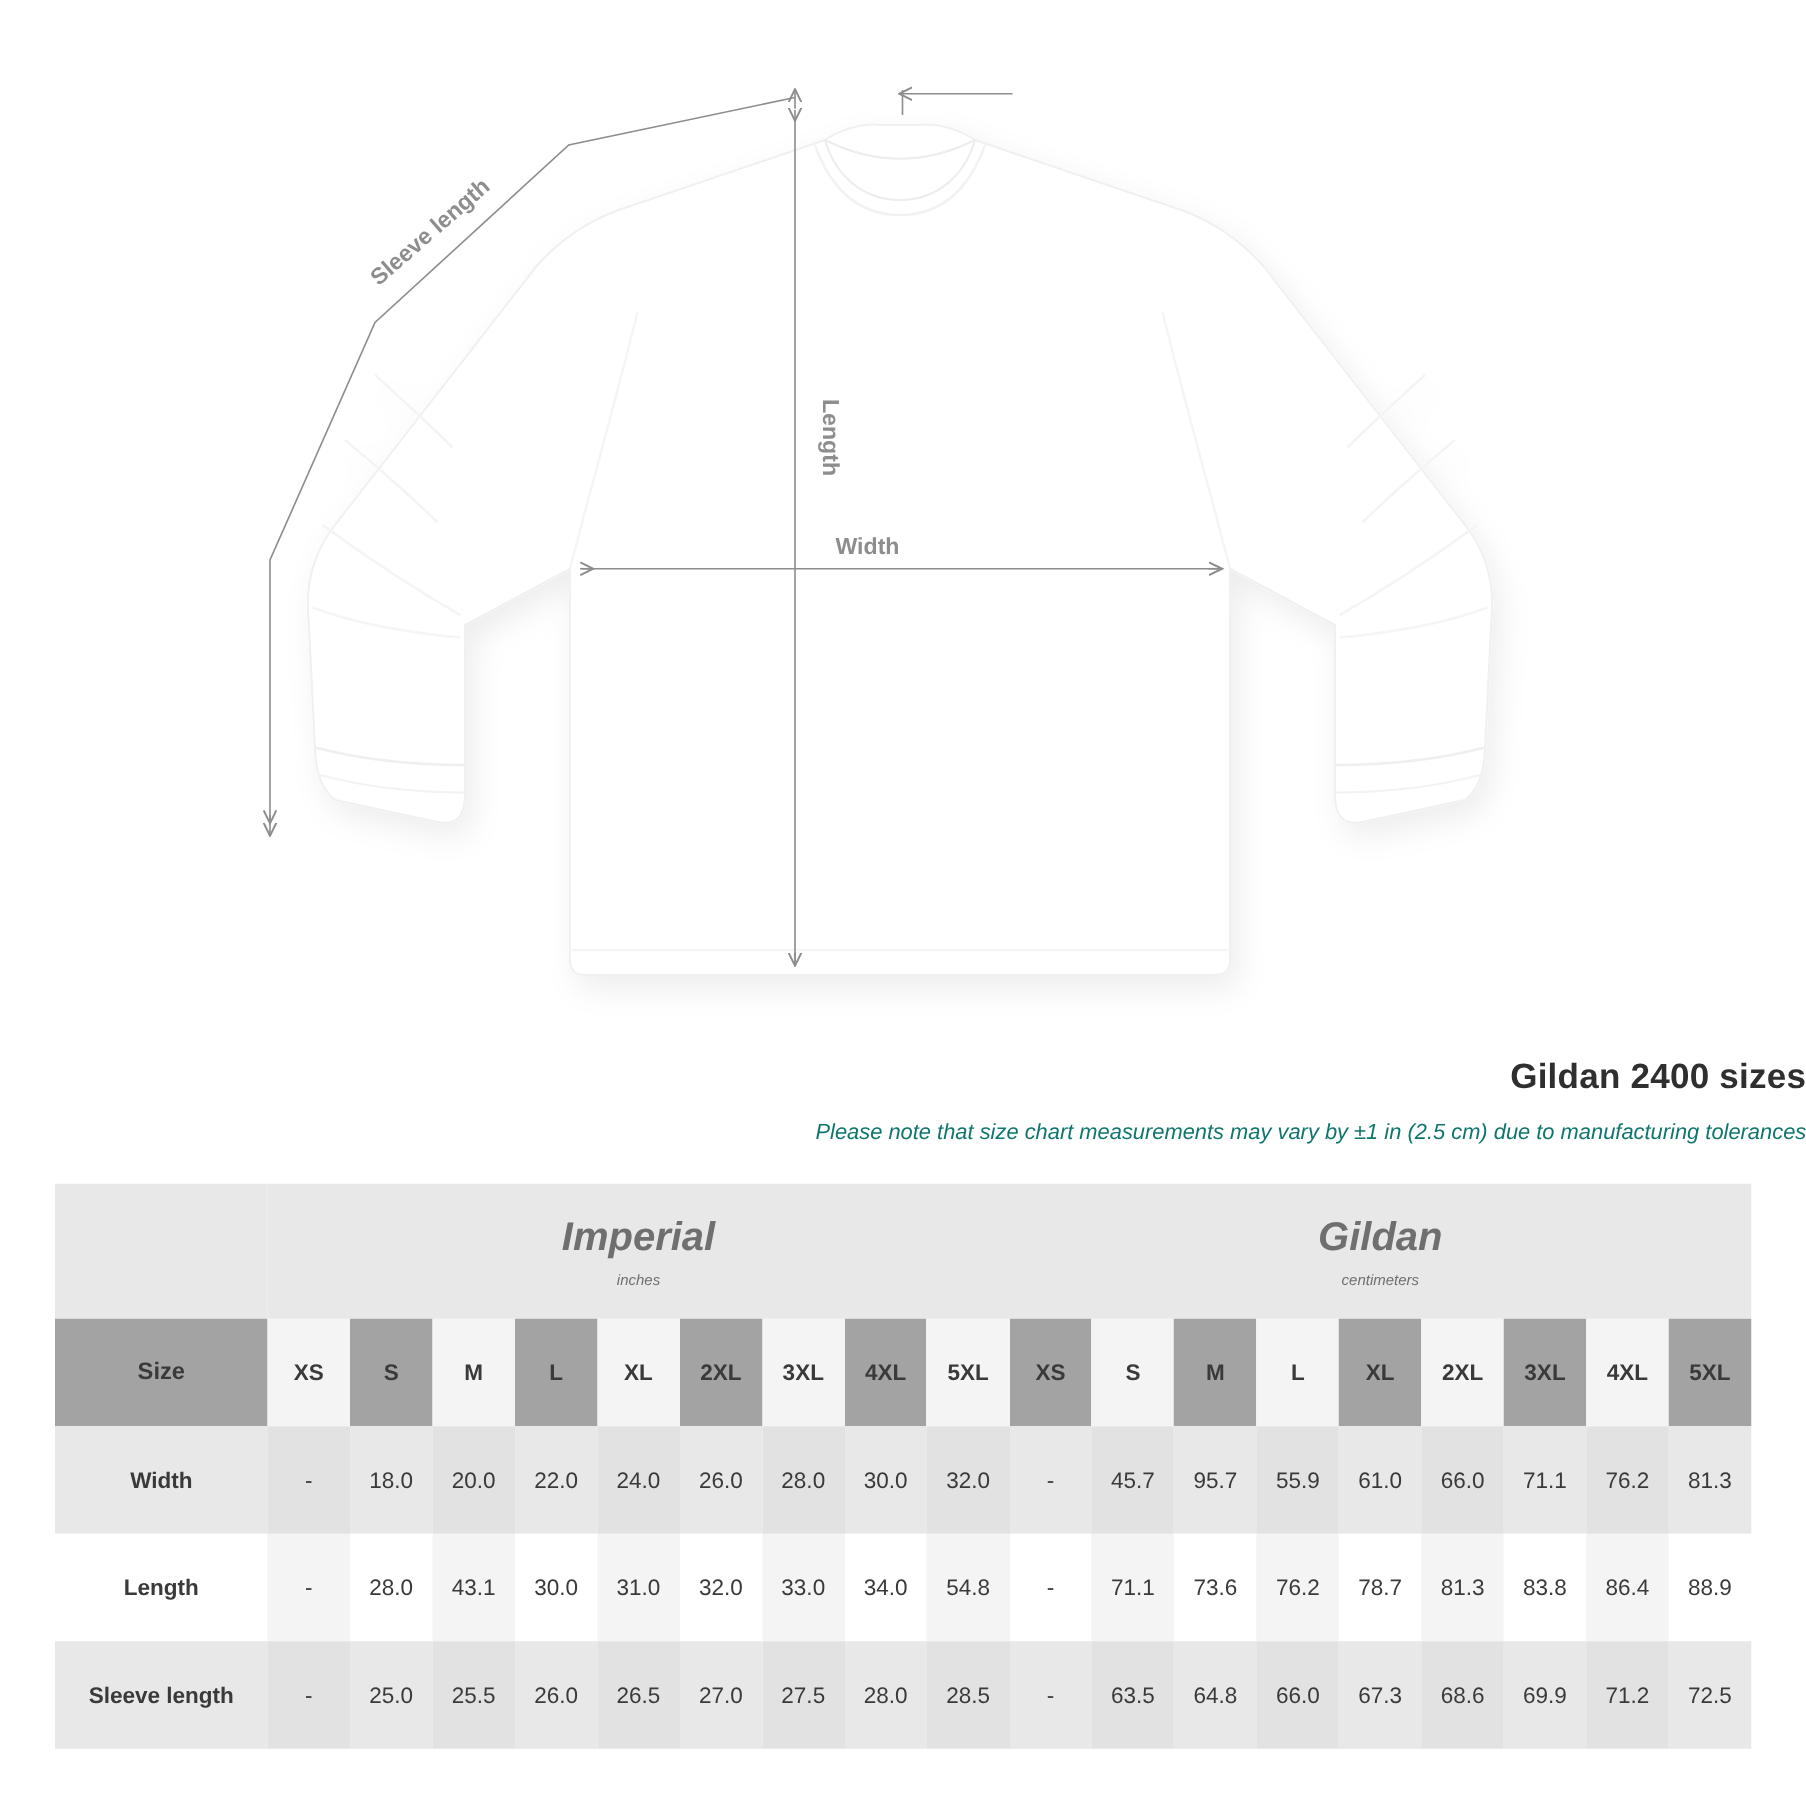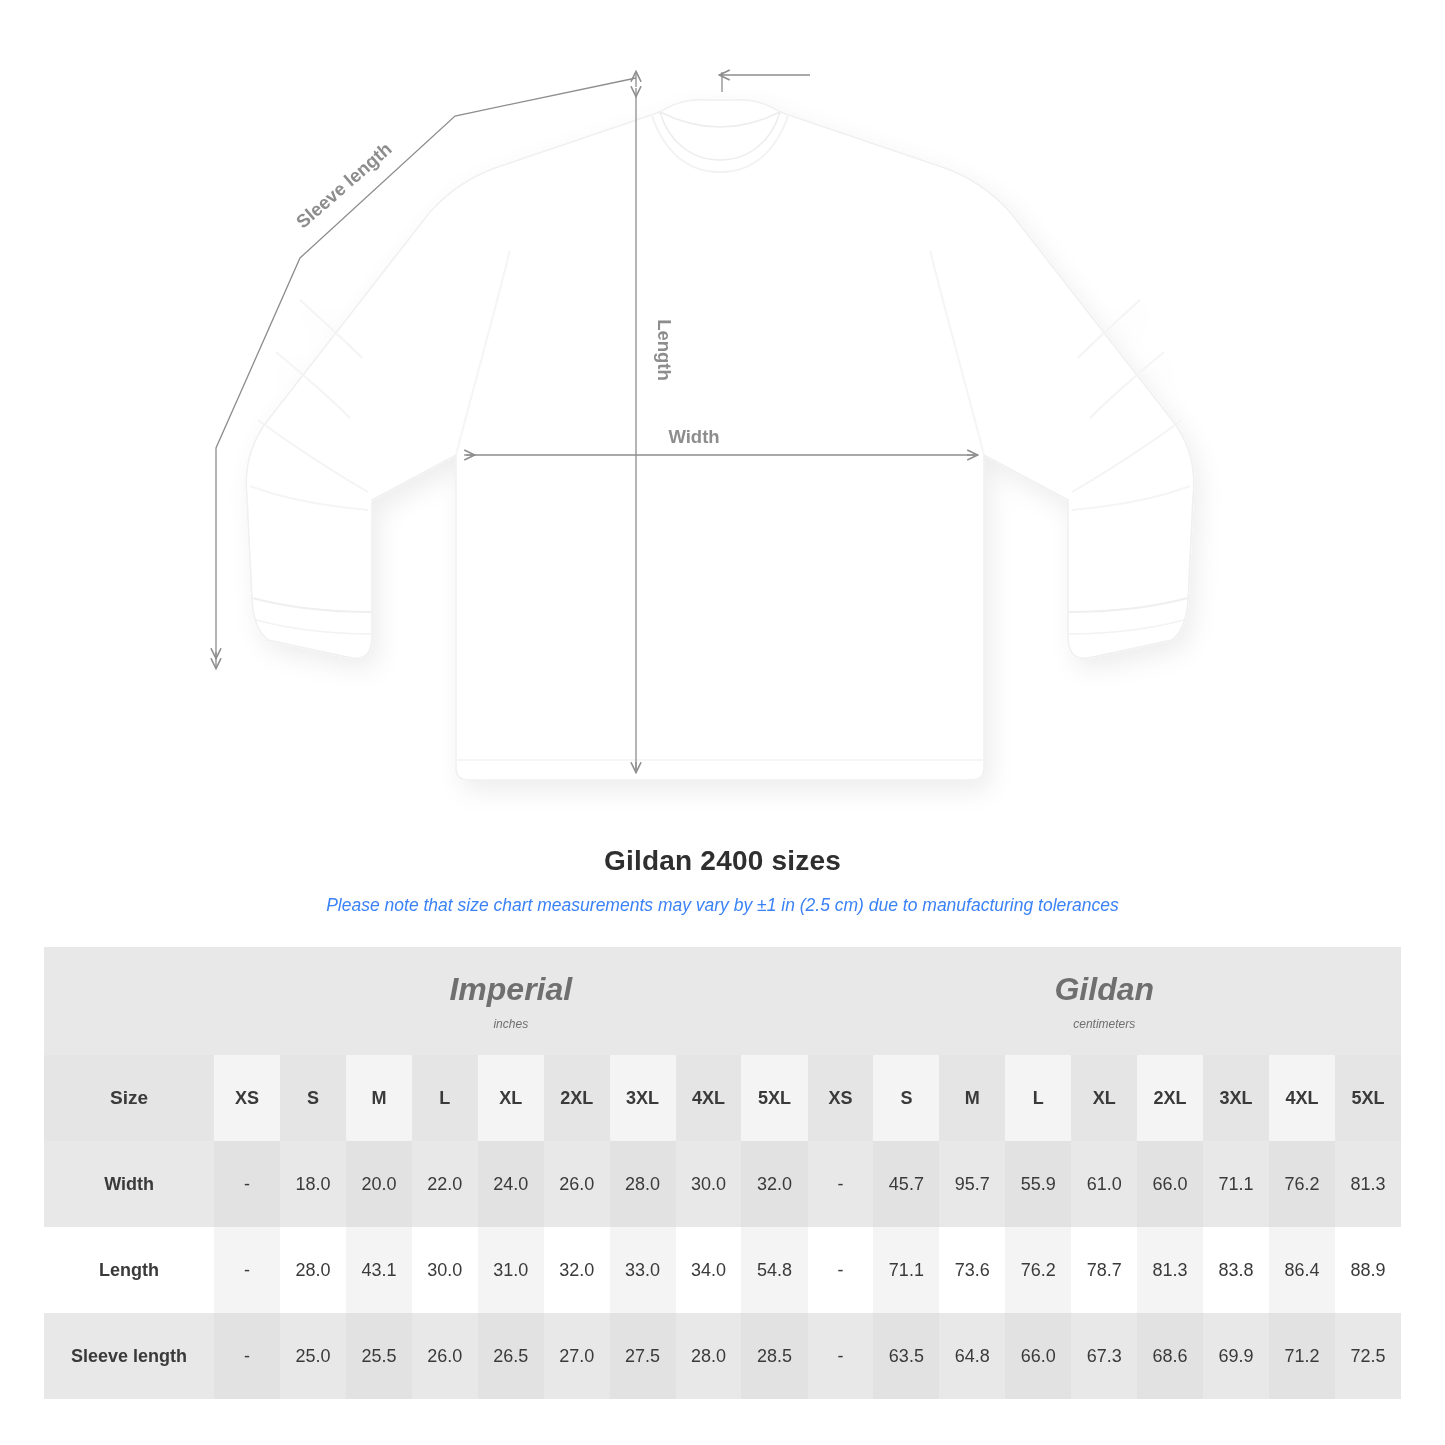--- a/index.html
+++ b/index.html
@@ -31,33 +31,33 @@
     top: 0;
     left: 0;
   }
 
   
   .title-block {
     position: absolute;
     top: 845px;
     left: 0;
     width: 1445px;
-    text-align: center;
+    text-align: right;
   }
   .chart-title {
     font-size: 28px;
     font-weight: bold;
     color: #2f2f2f;
     letter-spacing: 0.2px;
   }
   .chart-note {
     margin-top: 18px;
     font-size: 17.5px;
     font-style: italic;
-    color: #3b82f6;
+    color: #0f766e;
   }
 
   
   .table-wrap {
     position: absolute;
     top: 947px;
     left: 44px;
     width: 1357px;
   }
   table.size-table {
@@ -90,21 +90,21 @@
     font-size: 12px;
     font-style: italic;
     color: #6f6f6f;
   }
   
   .size-row td {
     height: 84px;
     font-weight: bold;
     font-size: 19px;
     color: #3a3a3a;
-    background: #e5e5e5;
+    background: #a3a3a3;
   }
   .size-row td.rowlabel {
     font-size: 19px;
   }
   .size-row td.alt {
     background: #f4f4f4;
   }
   
   tr.data-row td {
     height: 84px;

